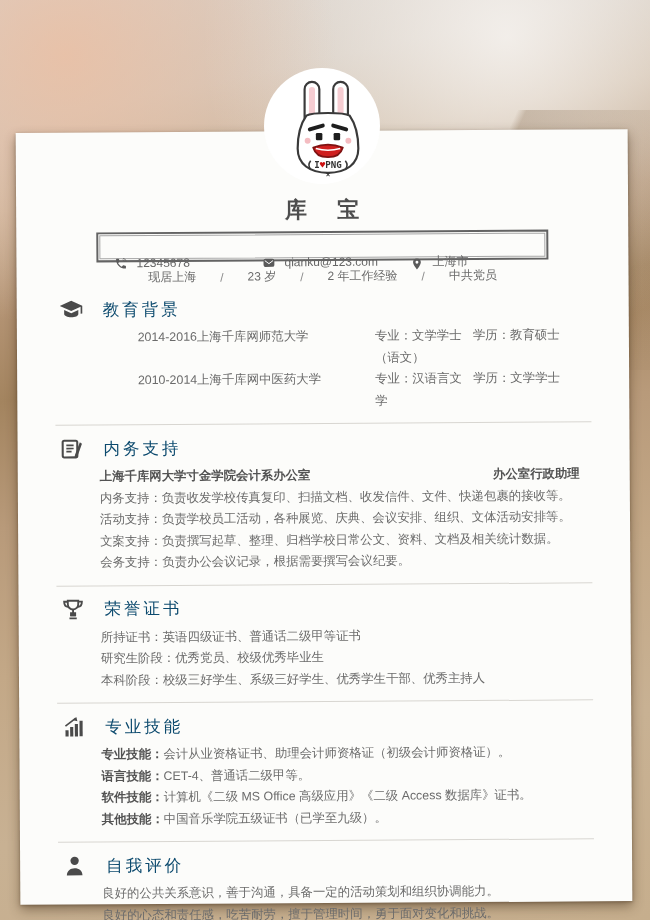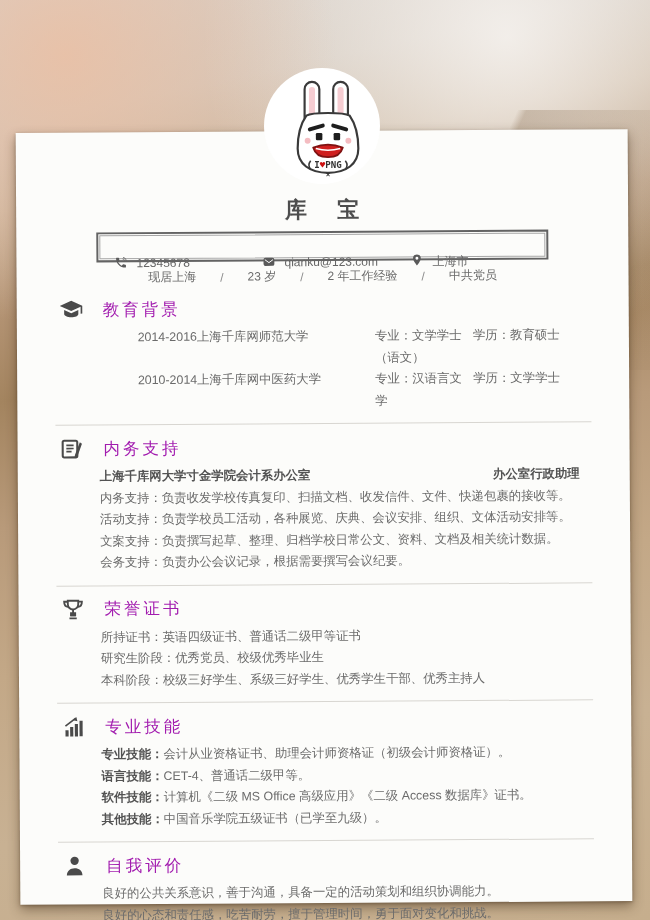--- a/index.html
+++ b/index.html
@@ -33,33 +33,33 @@
     background:#fff; border-radius:50%; z-index:6;
     display:flex; align-items:center; justify-content:flex-end;
   }
   .logo-circle svg { width:104px; height:104px; }
 
   .name { text-align:center; font-size:22px; color:#4d4d4d; font-weight:bold;
           letter-spacing:12px; text-indent:12px; height:30px; line-height:30px; }
 
   .contact-outer { width:452px; margin:6px auto 0; border:2px solid #636363; padding:1px; background:#fcfcfa; }
   .contact-inner { border:1px solid #a6a6a6; height:24px; display:flex; align-items:center; }
-  .contact-cell { flex:1; display:flex; align-items:flex-start; gap:9px; padding-left:14px;
+  .contact-cell { flex:1; display:flex; align-items:flex-end; gap:9px; padding-left:14px;
                   font-size:12px; color:#666; white-space:nowrap;margin-top:32px; }
   .contact-cell svg { width:13px; height:13px; flex:none; }
 
   .info-row { display:flex; justify-content:center; align-items:center; margin-top:7px;
               font-size:12px; color:#6a6a6a; height:17px; }
   .info-item { margin:0 14px; }
   .info-sep { color:#8d8d8d; margin:0 10px; }
 
   .section-header { display:flex; align-items:center; margin-top:11px; }
   .section-icon { width:28px; margin-left:6px; flex:none; display:flex; align-items:center; }
   .section-icon svg { width:25px; height:25px; }
-  .section-title { font-size:16.5px; color:#a21caf; letter-spacing:3px; margin-left:16px; }
+  .section-title { font-size:16.5px; color:#0c4a6e; letter-spacing:3px; margin-left:16px; }
 
   .section-body { padding-left:46px; padding-right:2px; margin-top:5px;
                   font-size:12.4px; color:#6b6b6b; line-height:21.5px; }
   .divider { height:1px; background:#d8d6d1; margin:11px 2px 0 2px; }
 
   .edu-row { display:flex; }
   .edu-period { width:98px; flex:none;text-align:right; }
   .edu-school { width:178px; flex:none; }
   .edu-major  { flex:1; }
   .edu-degree { width:118px; flex:none; }

